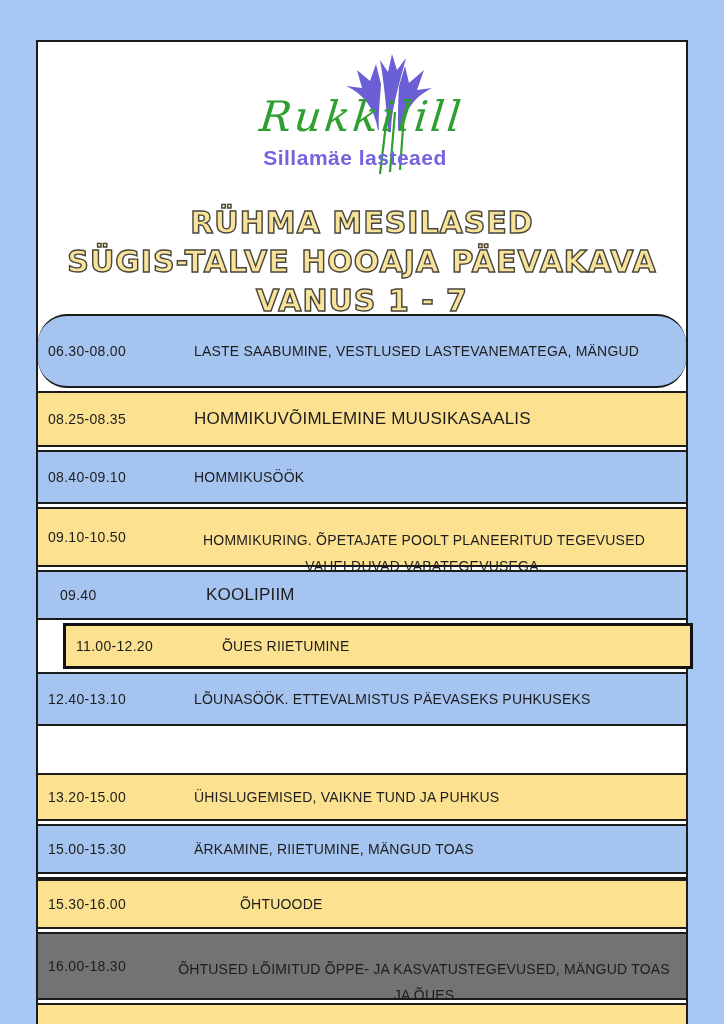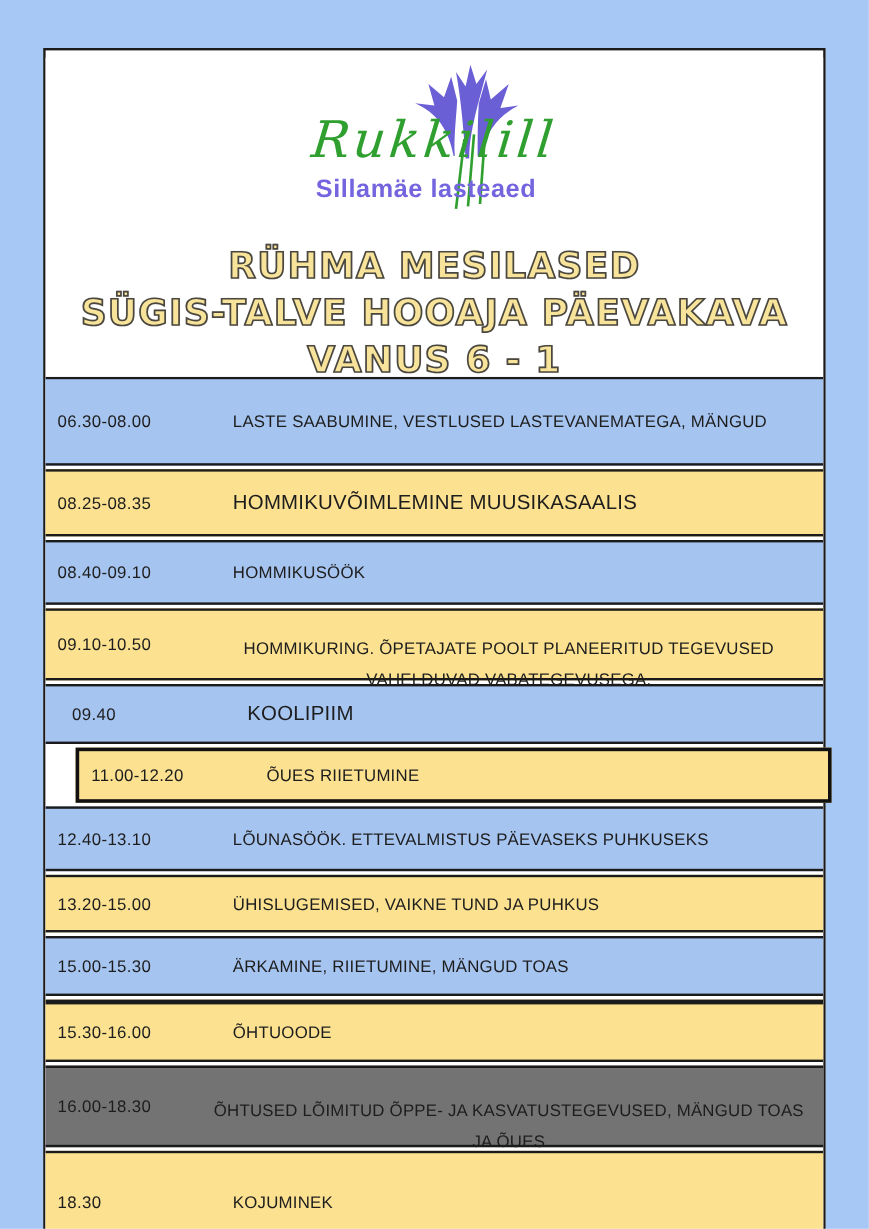--- a/index.html
+++ b/index.html
@@ -85,26 +85,26 @@
         <path fill="#6B5FD6" d="M48,78 C46,50 44,28 40,6 L48,18 L52,0 L57,16 L66,4 L58,34 C54,50 51,64 51,78 Z"></path>
 
         <path fill="#6B5FD6" d="M60,76 C66,54 76,42 92,34 L77,36 L84,16 L69,29 L65,12 L59,32 C58,48 58,62 58,76 Z"></path>
       </svg>
       <div class="logo-name">Rukkilill</div>
       <div class="logo-sub">Sillamäe lasteaed</div>
     </div>
     <div class="titles">
       <div class="title-line">RÜHMA MESILASED</div>
       <div class="title-line">SÜGIS-TALVE HOOAJA PÄEVAKAVA</div>
-      <div class="title-line">VANUS 6 - 1</div>
+      <div class="title-line">VANUS 1 - 7</div>
     </div>
   </div>
 
   <div class="rows">
-    <div class="row r1" style="background: rgb(166, 196, 240);">
+    <div class="row r1" style="background: rgb(166, 196, 240); border-radius: 29px;">
       <div class="time">06.30-08.00</div>
       <div class="act">LASTE SAABUMINE, VESTLUSED LASTEVANEMATEGA, MÄNGUD</div>
     </div>
     <div class="row r2" style="background: rgb(251, 225, 144);">
       <div class="time">08.25-08.35</div>
       <div class="act big">HOMMIKUVÕIMLEMINE MUUSIKASAALIS</div>
     </div>
     <div class="row r3" style="background: rgb(166, 196, 240);">
       <div class="time">08.40-09.10</div>
       <div class="act">HOMMIKUSÖÖK</div>
@@ -118,29 +118,29 @@
       <div class="act big">KOOLIPIIM</div>
     </div>
     <div class="row r6" style="background: rgb(251, 225, 144); margin-left: 25px;">
       <div class="time">11.00-12.20</div>
       <div class="act">ÕUES RIIETUMINE</div>
     </div>
     <div class="row r7" style="background: rgb(166, 196, 240);">
       <div class="time">12.40-13.10</div>
       <div class="act">LÕUNASÖÖK. ETTEVALMISTUS PÄEVASEKS PUHKUSEKS</div>
     </div>
-    <div class="row r8" style="background: rgb(251, 225, 144);">
+    <div class="row r8" style="background: rgb(251, 225, 144); margin-top: 44px;">
       <div class="time">13.20-15.00</div>
       <div class="act">ÜHISLUGEMISED, VAIKNE TUND JA PUHKUS</div>
     </div>
     <div class="row r9" style="background: rgb(166, 196, 240);">
       <div class="time">15.00-15.30</div>
       <div class="act">ÄRKAMINE, RIIETUMINE, MÄNGUD TOAS</div>
     </div>
-    <div class="row r10" style="background: rgb(251, 225, 144);">
+    <div class="row r10" style="background: rgb(251, 225, 144); gap: 46px;">
       <div class="time">15.30-16.00</div>
       <div class="act">ÕHTUOODE</div>
     </div>
     <div class="row r11" style="background: #737373;">
       <div class="time">16.00-18.30</div>
       <div class="act center">ÕHTUSED LÕIMITUD ÕPPE- JA KASVATUSTEGEVUSED, MÄNGUD TOAS JA ÕUES</div>
     </div>
     <div class="row r12" style="background: rgb(251, 225, 144);">
       <div class="time">18.30</div>
       <div class="act">KOJUMINEK</div>

